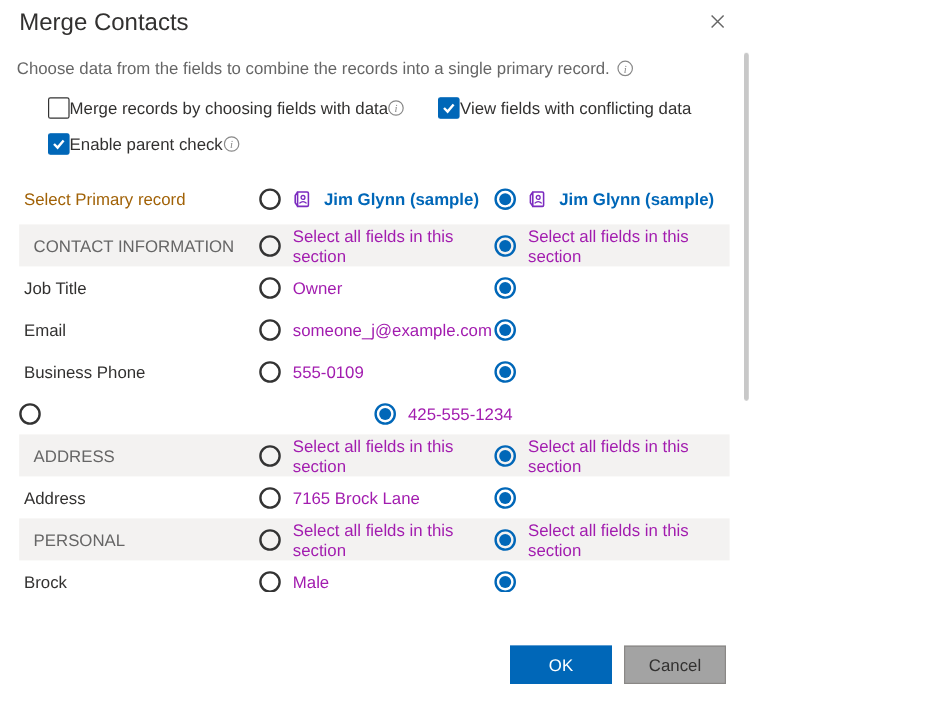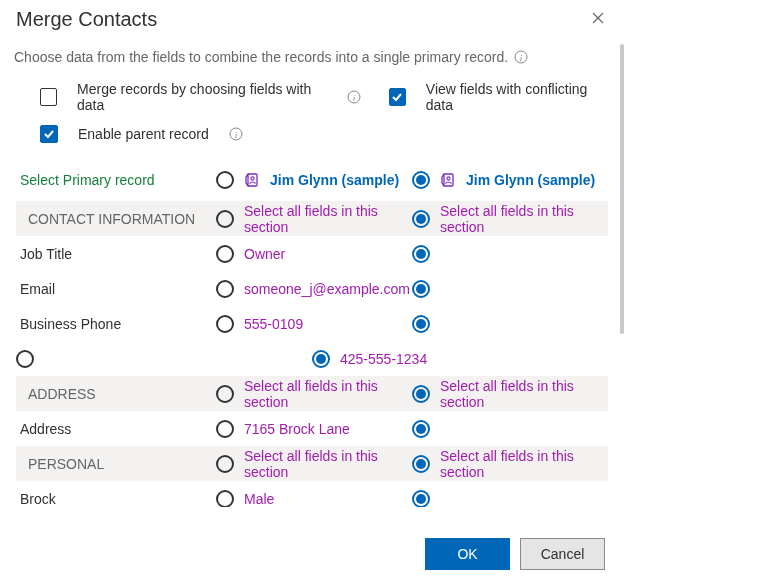--- a/index.html
+++ b/index.html
@@ -13,21 +13,21 @@
     overflow: hidden;
   }
   .dialog { width: 624px; height: 586px; position: relative; }
   .header { display: flex; align-items: flex-start; padding: 8px 16px 0 16px; }
   .title { font-size: 20px; font-weight: 400; flex: 1; color: #323130; }
   .close-btn { width: 20px; height: 20px; cursor: pointer; color: #666; display:flex; align-items:center; justify-content:center; }
   .close-btn svg { width: 12px; height: 12px; }
   .description { padding: 18px 16px 0 14px; color: #666; display:flex; align-items:center; gap:6px; }
   .options { padding: 16px 16px 0 40px; }
   .opt-row { display: flex; align-items: center; gap: 28px; margin-bottom: 12px; }
-  .cb-wrap { display: flex; align-items: center; gap: 20px; }
+  .cb-wrap { display: flex; align-items: center; gap: 0; }
   .cb {
     width: 18px; height: 18px; border: 1px solid #333; border-radius: 2px;
     display: flex; align-items: center; justify-content: center; cursor: pointer;
   }
   .cb.checked { background: #0067b8; border-color: #0067b8; }
   .cb.checked svg { width: 12px; height: 12px; }
   .info-icon { width: 14px; height: 14px; color: #666; display:inline-flex; align-items:center; }
   .info-icon svg { width: 14px; height: 14px; }
   .content-area {
     position: relative;
@@ -53,24 +53,24 @@
   .record-name.left { color:#0067b8; }
   .record-name.right { color:#0067b8; }
   .section .col-label { font-weight:400;padding-left:12px; }
   .field-value { color:#a21caf; }
   .footer {
     position:absolute; bottom:0; left:0; right:0; height:64px;
     display:flex; align-items:center; justify-content:flex-end; gap:10px;
     padding-right:19px;
     margin-left:27px;
   }
-  .btn { min-width:85px; height:32px; border:1px solid #8a8886; background:#e5e5e5; cursor:pointer; font-size:14px; display:flex; align-items:center; justify-content:center; }
+  .btn { min-width:85px; height:32px; border:1px solid #8a8886; background:#a3a3a3; cursor:pointer; font-size:14px; display:flex; align-items:center; justify-content:center; }
   .btn.primary { background:#0067b8; color:#fff; border-color:#0067b8; }
   .primary-row { height:42px; }
-  .primary-row .col-label { color:#15803d; }
+  .primary-row .col-label { color:#a16207; }
   .body-scroll::-webkit-scrollbar{width:6px;}
   .body-scroll::-webkit-scrollbar-thumb{background:#c8c8c8;border-radius:3px;}
 </style>
 </head>
 <body>
 
 <div class="dialog">
   <div class="header">
     <div class="title">Merge Contacts</div>
     <div class="close-btn">
@@ -111,21 +111,21 @@
         <span>View fields with conflicting data</span>
       </div>
     </div>
     <div class="opt-row">
       <div class="cb-wrap">
         <div class="cb checked">
           <svg viewBox="0 0 12 12">
               <path d="M2 6 L5 9 L10 3" stroke="#fff" stroke-width="2" fill="none"></path>
             </svg>
         </div>
-        <span>Enable parent record</span>
+        <span>Enable parent check</span>
         <span class="info-icon">
           <svg viewBox="0 0 14 14">
               <circle cx="7" cy="7" r="6" stroke="#888" stroke-width="1" fill="none"></circle>
               <text x="7" y="10.5" text-anchor="middle" font-size="9" fill="#888" font-family="serif" font-style="italic">i</text>
             </svg>
         </span>
       </div>
     </div>
   </div>
 

